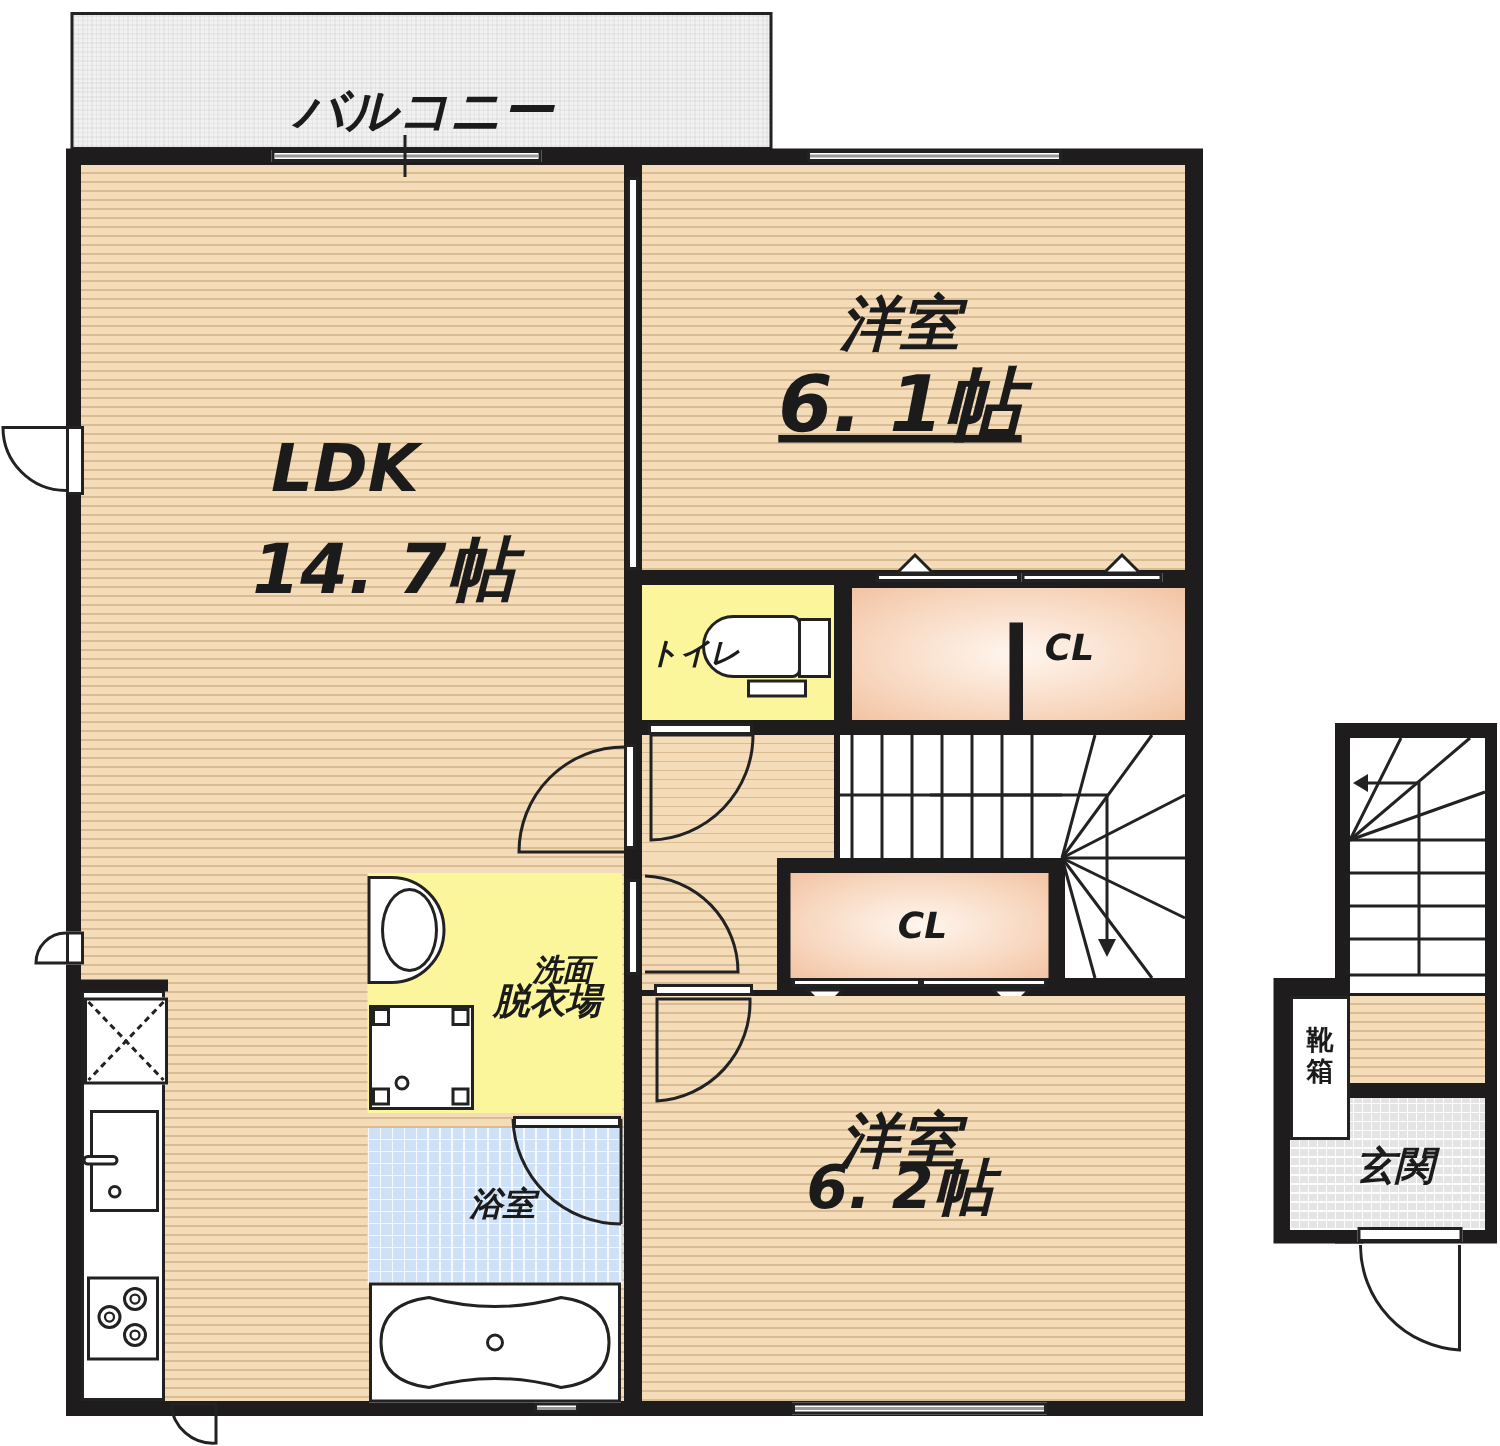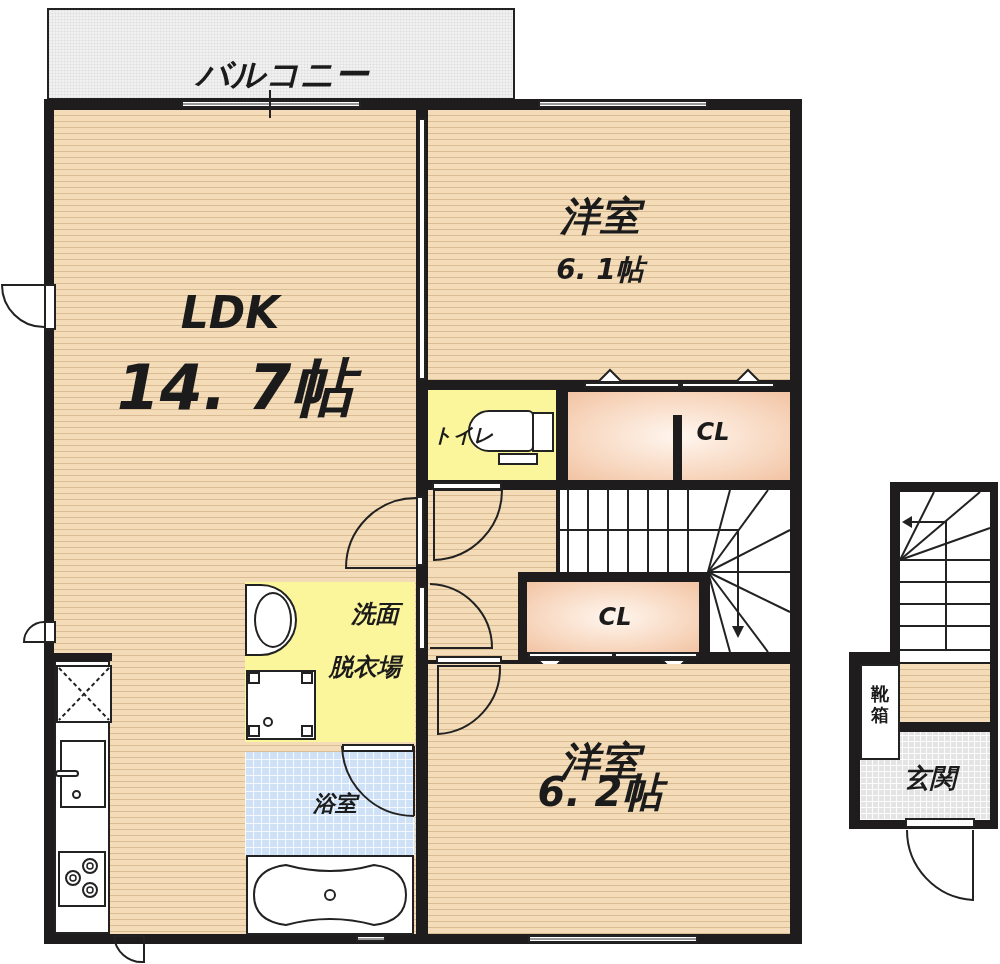--- a/index.html
+++ b/index.html
@@ -44,30 +44,30 @@
 <svg style="left:58px;top:851px;" width="48" height="56">
   <circle cx="32" cy="15" r="7" fill="none" stroke="#222" stroke-width="2"></circle>
     <circle cx="32" cy="15" r="3" fill="none" stroke="#222" stroke-width="1.5"></circle>
   <circle cx="15" cy="27" r="7" fill="none" stroke="#222" stroke-width="2"></circle>
     <circle cx="15" cy="27" r="3" fill="none" stroke="#222" stroke-width="1.5"></circle>
   <circle cx="32" cy="39" r="7" fill="none" stroke="#222" stroke-width="2"></circle>
     <circle cx="32" cy="39" r="3" fill="none" stroke="#222" stroke-width="1.5"></circle>
 </svg>
 
 <div class="abs label" style="left:150px;top:290px;width:160px;font-size:44px;">LDK</div>
-<div class="abs label" style="left:115px;top:355px;width:240px;font-size:62px;">14. 7帖</div>
+<div class="abs label" style="left:136px;top:355px;width:240px;font-size:46px;">14. 7帖</div>
 
 <div class="abs window" style="left:181px;top:100px;width:180px;height:8px;"></div>
 <div class="abs" style="left:269px;top:90px;width:2px;height:28px;background:#222;"></div>
 
 <div class="abs floor" style="left:428px;top:110px;width:362px;height:270px;"></div>
 <div class="abs window" style="left:538px;top:100px;width:170px;height:8px;"></div>
 <div class="abs" style="left:418px;top:118px;width:8px;height:262px;background:#fff;border:2px solid #222;"></div>
 <div class="abs label" style="left:530px;top:195px;width:140px;font-size:40px;">洋室</div>
-<div class="abs label" style="left:510px;top:255px;width:180px;font-size:28px;">6. 1帖</div>
+<div class="abs label" style="left:510px;top:243px;width:180px;font-size:52px;text-decoration:underline;">6. 1帖</div>
 
 <div class="abs yellow" style="left:428px;top:390px;width:128px;height:90px;"></div>
 <div class="abs" style="left:468px;top:410px;width:66px;height:42px;background:#fff;border:2px solid #222;border-radius:22px 6px 6px 22px;"></div>
 <div class="abs" style="left:532px;top:412px;width:22px;height:40px;background:#fff;border:2px solid #222;"></div>
 <div class="abs" style="left:498px;top:453px;width:40px;height:12px;background:#fff;border:2px solid #222;"></div>
 <div class="abs label" style="left:428px;top:425px;width:70px;font-size:20px;">トイレ</div>
 
 <div class="abs closet" style="left:568px;top:392px;width:222px;height:88px;"></div>
 <div class="abs wall" style="left:673px;top:415px;width:9px;height:66px;"></div>
 <div class="abs label" style="left:688px;top:420px;width:50px;font-size:24px;">CL</div>
@@ -123,21 +123,21 @@
 <div class="abs" style="left:245px;top:584px;width:52px;height:72px;background:#fff;border:2px solid #222;border-radius:0 40px 40px 0;"></div>
 <div class="abs" style="left:254px;top:592px;width:38px;height:56px;border:2px solid #222;border-radius:50%;"></div>
 <div class="abs" style="left:246px;top:670px;width:70px;height:70px;background:#fff;border:2px solid #222;"></div>
 <svg style="left:246px;top:670px;" width="70" height="70">
   <rect x="3" y="3" width="10" height="10" fill="#fff" stroke="#222" stroke-width="2"></rect>
     <rect x="56" y="3" width="10" height="10" fill="#fff" stroke="#222" stroke-width="2"></rect>
     <rect x="3" y="56" width="10" height="10" fill="#fff" stroke="#222" stroke-width="2"></rect>
     <rect x="56" y="56" width="10" height="10" fill="#fff" stroke="#222" stroke-width="2"></rect>
     <circle cx="22" cy="52" r="4" fill="#fff" stroke="#222" stroke-width="2"></circle>
 </svg>
-<div class="abs label" style="left:335px;top:602px;width:80px;font-size:24px;">洗面</div>
+<div class="abs label" style="left:335px;top:636px;width:80px;font-size:20px;">洗面</div>
 <div class="abs label" style="left:320px;top:655px;width:90px;font-size:24px;">脱衣場</div>
 
 <div class="abs bath" style="left:245px;top:752px;width:170px;height:104px;"></div>
 <div class="abs label" style="left:290px;top:792px;width:90px;font-size:22px;">浴室</div>
 <svg style="left:340px;top:744px;" width="76" height="80">
     <path d="M2 2 A72 72 0 0 0 74 72" fill="none" stroke="#222" stroke-width="2"></path>
     <line x1="74" y1="2" x2="74" y2="72" stroke="#222" stroke-width="2"></line>
   </svg>
 <div class="abs" style="left:342px;top:744px;width:72px;height:8px;background:#fff;border:2px solid #222;"></div>
 <div class="abs" style="left:246px;top:855px;width:168px;height:80px;background:#fff;border:2px solid #222;"></div>

